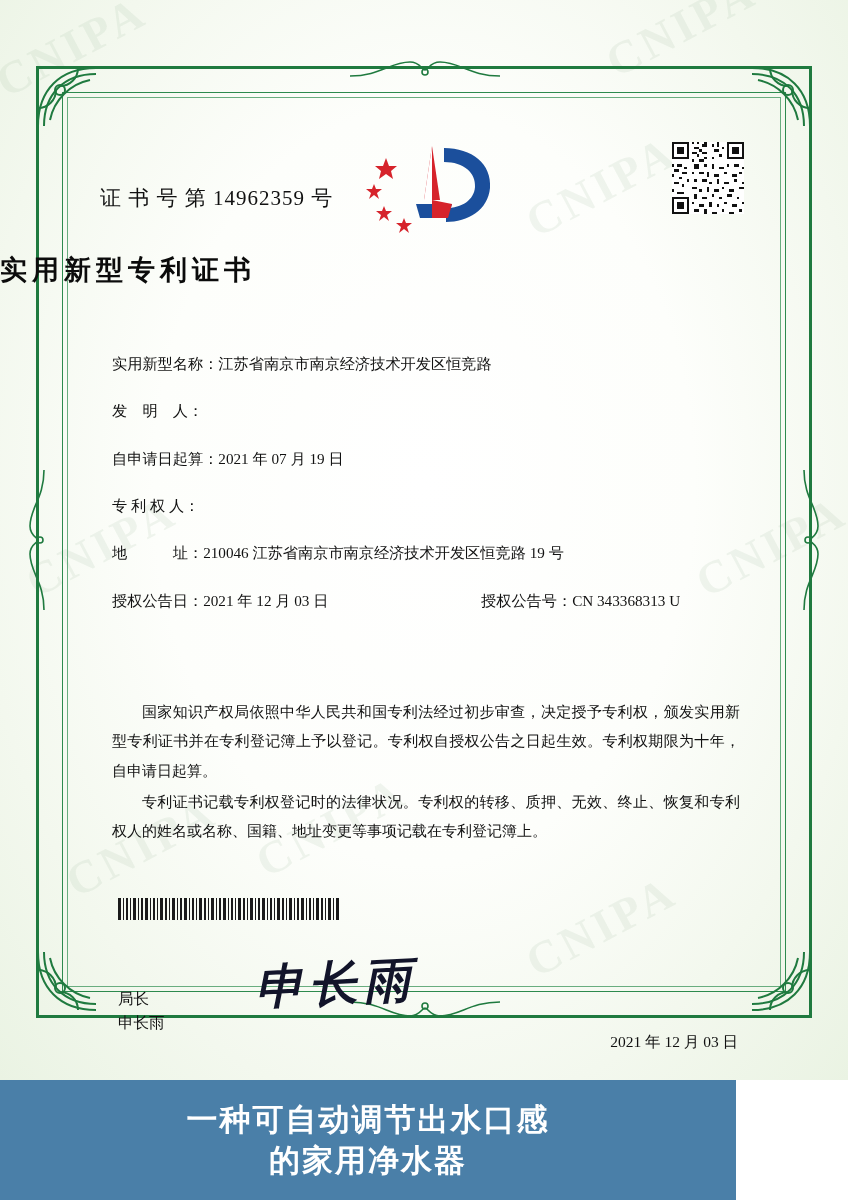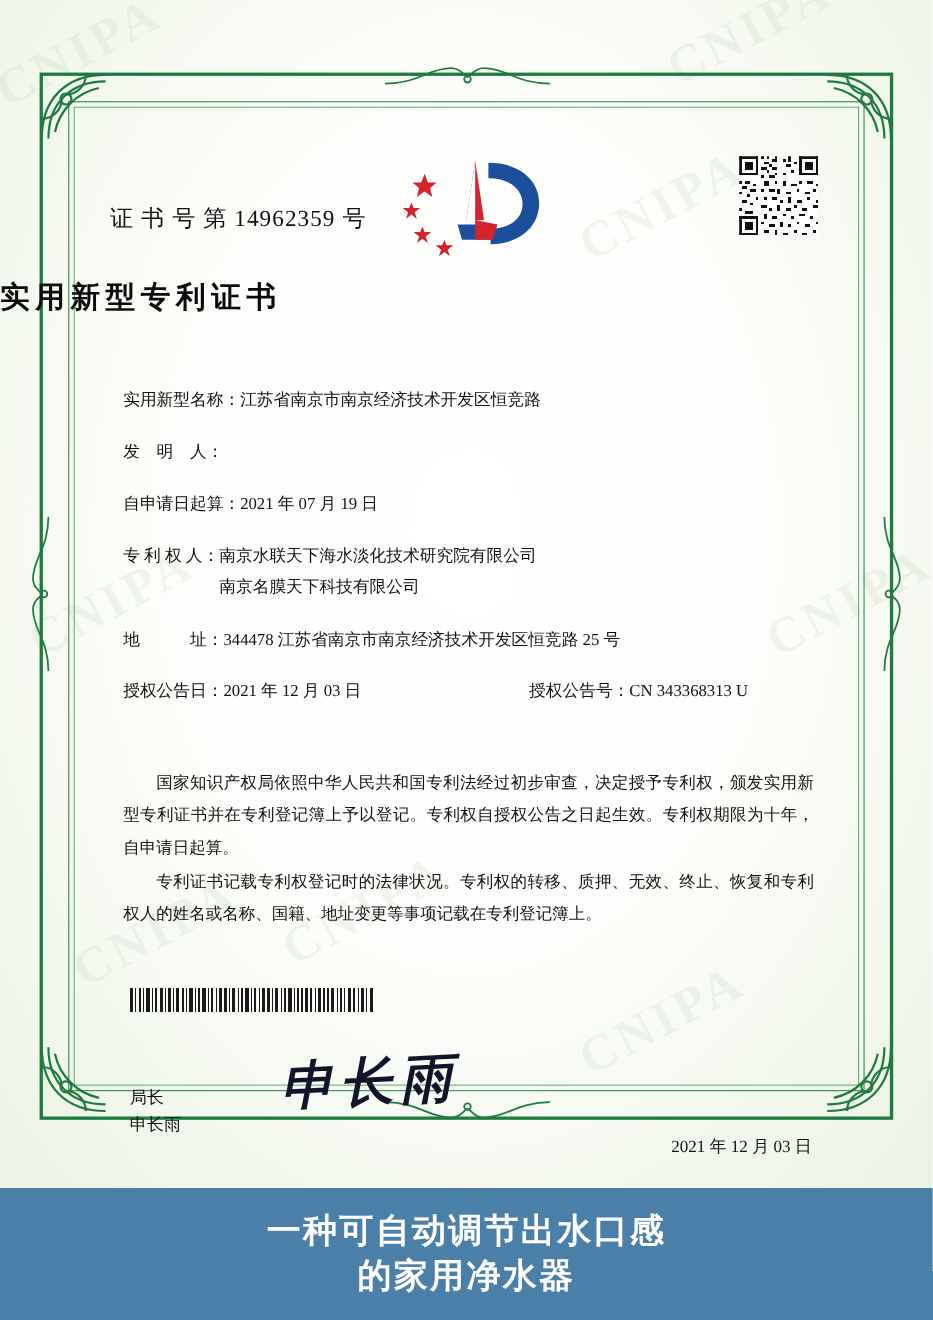--- a/index.html
+++ b/index.html
@@ -196,21 +196,21 @@
     position: absolute;
     right: 110px; top: 1032px;
     font-size: 15.5px;
     color: #111;
   }
 
   
   .caption-band {
     position: absolute;
     left: 0; top: 1080px;
-    width: 848px; height: 120px;
+    width: 736px; height: 120px;
     background: #4a7fa8;
     color: #ffffff;
     display: flex;
     flex-direction: column;
     align-items: center;
     justify-content: center;
     font-family: "DejaVu Sans", "Liberation Sans", sans-serif;
     font-size: 31px;
     font-weight: bold;
     letter-spacing: 2px;
@@ -428,28 +428,24 @@
     </div>
     <div class="frow">
       <span class="flabel">发　明　人：</span>
     </div>
     <div class="frow">
       <span class="flabel">自申请日起算：</span>
       <span class="fvalue">2021 年 07 月 19 日</span>
     </div>
     <div class="frow">
       <span class="flabel">专 利 权 人：</span>
-      <span class="fvalue">
-        <span>南京水联天下海水淡化技术研究院有限公司</span>
-        <span class="line2">南京名膜天下科技有限公司</span>
-      </span>
     </div>
     <div class="frow">
       <span class="flabel">地　　　址：</span>
-      <span class="fvalue">344478 江苏省南京市南京经济技术开发区恒竞路 25 号</span>
+      <span class="fvalue">210046 江苏省南京市南京经济技术开发区恒竞路 19 号</span>
     </div>
     <div class="frow-pair">
       <span class="pair-left">
         <span class="flabel">授权公告日：</span>
         <span class="fvalue">2021 年 12 月 03 日</span>
       </span>
       <span class="pair-right">
         <span class="flabel">授权公告号：</span>
         <span class="fvalue">CN 343368313 U</span>
       </span>

